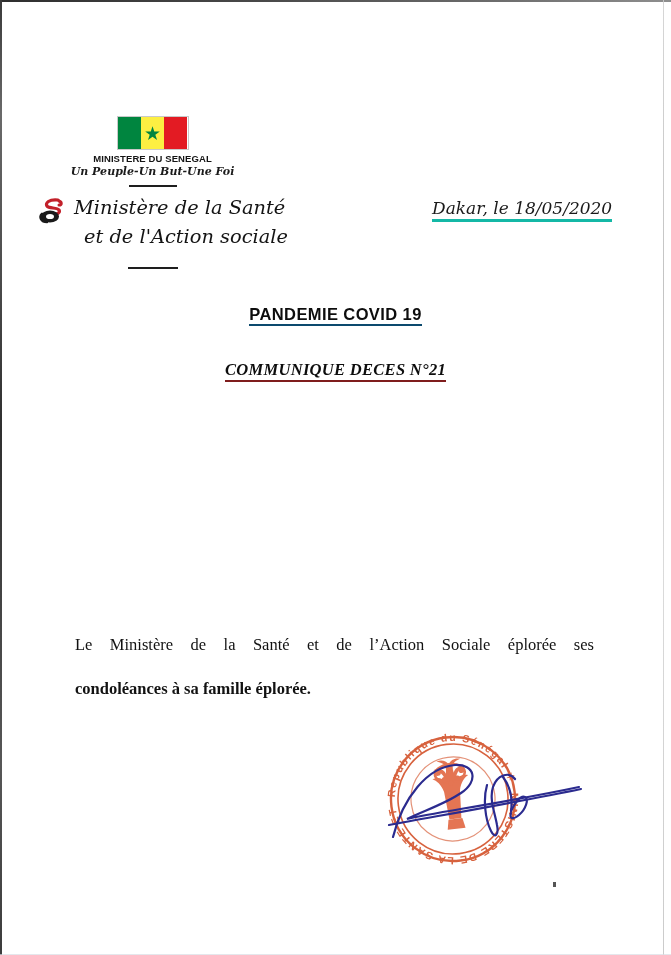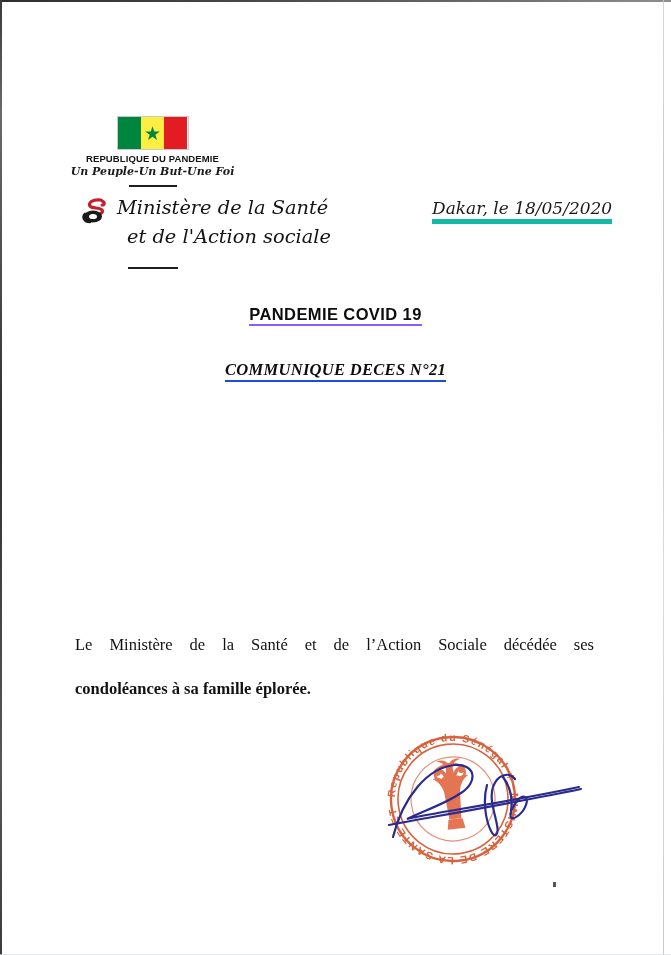--- a/index.html
+++ b/index.html
@@ -106,21 +106,20 @@
   }
 
   .ministry-block {
     position: absolute;
     left: 0; top: 196px;
     width: 320px;
   }
   .ministry-row {
     position: relative;
     height: 34px;
-    margin-left: 43px;
   }
   .ministry-emblem {
     position: absolute;
     left: 38px; top: 2px;
     width: 30px; height: 26px;
   }
   .ministry-name {
     position: absolute;
     left: 76px; top: 0;
     font-family: "DejaVu Serif", serif;
@@ -147,55 +146,55 @@
     background: #1e1e1e;
   }
 
   .date-line {
     position: absolute;
     left: 432px; top: 198px;
     font-family: "DejaVu Serif", serif;
     font-style: italic;
     font-size: 17px;
     color: #1a1a1a;
-    border-bottom: 5px solid #14b8a6;
+    border-bottom: 3px solid #14b8a6;
     padding-bottom: 1px;
     white-space: nowrap;
   }
 
   
   .title-main {
     position: absolute;
     left: 0; top: 305px;
     width: 671px;
     text-align: center;
   }
   .title-main span {
     font-family: "Liberation Sans", sans-serif;
     font-weight: bold;
     font-size: 16.5px;
     letter-spacing: .4px;
     color: #0d0d0d;
-    border-bottom: 2px solid #8b5cf6;
+    border-bottom: 2px solid #0c4a6e;
     padding-bottom: 1px;
   }
   .title-sub {
     position: absolute;
     left: 0; top: 360px;
     width: 671px;
     text-align: center;
   }
   .title-sub span {
     font-family: "Liberation Serif", serif;
     font-weight: bold;
     font-style: italic;
     font-size: 16.5px;
     letter-spacing: .3px;
     color: #0d0d0d;
-    border-bottom: 2px solid #1d4ed8;
+    border-bottom: 2px solid #7f1d1d;
     padding-bottom: 1px;
   }
 
   
   .body-text {
     position: absolute;
     left: 75px;
     width: 519px;
     font-family: "Liberation Serif", serif;
     font-size: 16.5px;
@@ -232,21 +231,21 @@
   <div class="speck"></div>
 
   <div class="letterhead">
     <div class="flag">
       <div class="flag-band flag-green"></div>
       <div class="flag-band flag-yellow">
         <span class="flag-star">★</span>
       </div>
       <div class="flag-band flag-red"></div>
     </div>
-    <div class="republic-line">REPUBLIQUE DU PANDEMIE</div>
+    <div class="republic-line">MINISTERE DU SENEGAL</div>
     <div class="motto-line">Un Peuple-Un But-Une Foi</div>
     <div class="rule-short"></div>
   </div>
 
   <div class="ministry-block">
     <div class="ministry-row">
       <div class="ministry-emblem">
         <svg viewBox="0 0 30 26" width="30" height="26" aria-hidden="true">
           <path d="M20 2 C11 1, 7 5, 9 8 C11 11, 19 9, 21 12 C23 15, 17 18, 11 17" stroke="#C2202A" stroke-width="3.2" fill="none" stroke-linecap="round"></path>
           <path d="M21 3 C24 4, 24 7, 21 7" stroke="#C2202A" stroke-width="3" fill="none" stroke-linecap="round"></path>
@@ -264,21 +263,21 @@
   <div class="date-line">Dakar, le 18/05/2020</div>
 
   <div class="title-main">
     <span>PANDEMIE COVID 19</span>
   </div>
   <div class="title-sub">
     <span>COMMUNIQUE DECES N°21</span>
   </div>
 
   <div class="body-text p3">
-    <div style="text-align:justify; text-align-last:justify;">Le Ministère de la Santé et de l’Action Sociale décédée ses</div>
+    <div style="text-align:justify; text-align-last:justify;">Le Ministère de la Santé et de l’Action Sociale éplorée ses</div>
     <div class="lastline">condoléances à sa famille éplorée.</div>
   </div>
 
   <div class="stamp-wrap">
     <svg viewBox="0 0 200 140" width="200" height="140" aria-hidden="true">
       <defs>
         <path id="arcTop" d="M 12 72 A 58 58 0 0 1 128 72"></path>
         <path id="arcBot" d="M 128 72 A 58 58 0 0 1 12 72"></path>
       </defs>
       <g opacity="0.92" transform="rotate(-7 70 72)">

